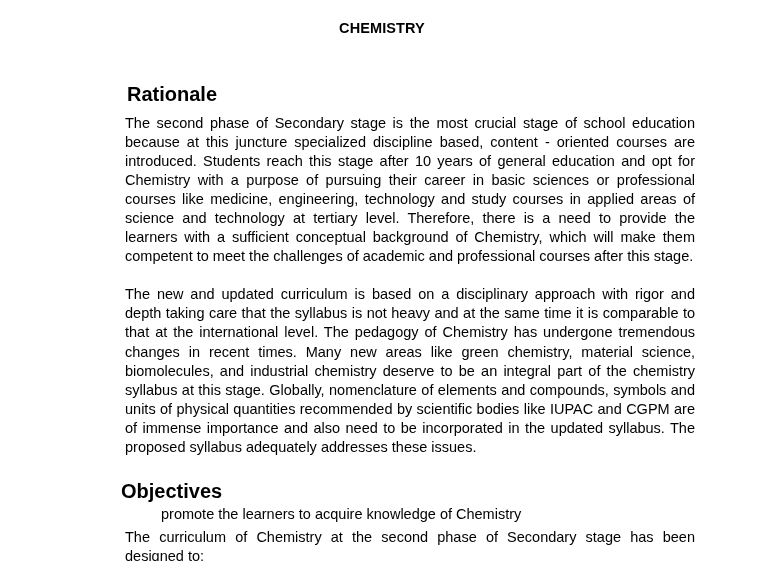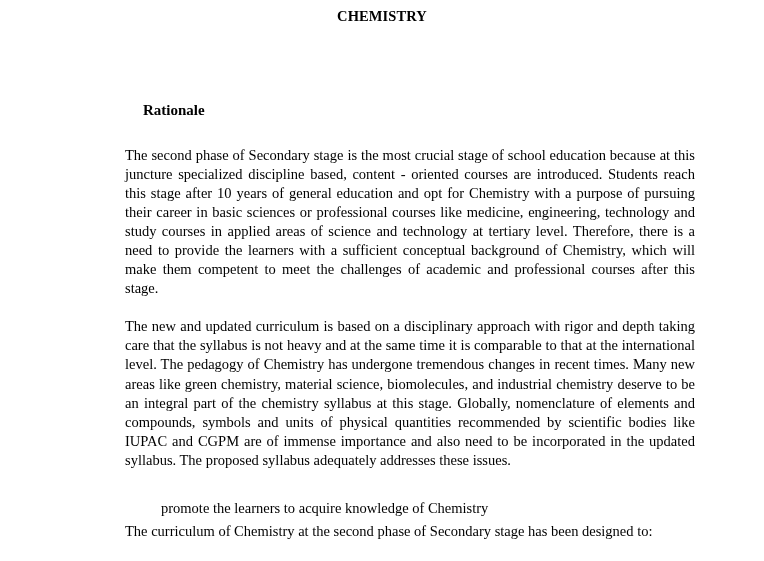--- a/index.html
+++ b/index.html
@@ -14,22 +14,21 @@
     font-family: "Liberation Sans", sans-serif;
     color: #000000;
     -webkit-font-smoothing: antialiased;
   }
 
   .page {
     position: relative;
     width: 764px;
     height: 452px;
     box-sizing: border-box;
-    padding: 0;
-    font-family: Liberation Serif, serif;
+    padding: 12px;
   }
 
   
   .title-block {
     padding-top: 7px;
     text-align: center;
   }
   .title-line {
     font-size: 14.5px;
     font-weight: bold;
@@ -40,24 +39,24 @@
 
   
   .content {
     position: absolute;
     left: 121px;
     top: 0;
     width: 578px;
   }
 
   .section-heading {
-    font-size: 15px;
+    font-size: 20px;
     font-weight: bold;
     line-height: 19px;
-    margin: 16px;
+    margin: 0;
   }
   .section-heading.indented {
     padding-left: 6px;
   }
 
   p.para {
     font-size: 14.5px;
     line-height: 19.05px;
     margin: 4px;
     text-align: justify;
@@ -93,20 +92,21 @@
     <div class="gap-after-heading"></div>
 
     <p class="para">The second phase of Secondary stage is the most crucial stage of school education because at this juncture specialized discipline based, content - oriented courses are introduced. Students reach this stage after 10 years of general education and opt for Chemistry with a purpose of pursuing their career in basic sciences or professional courses like medicine, engineering, technology and study courses in applied areas of science and technology at tertiary level. Therefore, there is a need to provide the learners with a sufficient conceptual background of Chemistry, which will make them competent to meet the challenges of academic and professional courses after this stage.</p>
 
     <div class="para-gap"></div>
 
     <p class="para last-line-flat">The new and updated curriculum is based on a disciplinary approach with rigor and depth taking care that the syllabus is not heavy and at the same time it is comparable to that at the international level. The pedagogy of Chemistry has undergone tremendous changes in recent times. Many new areas like green chemistry, material science, biomolecules, and industrial chemistry deserve to be an integral part of the chemistry syllabus at this stage. Globally, nomenclature of elements and compounds, symbols and units of physical quantities recommended by scientific bodies like IUPAC and CGPM are of immense importance and also need to be incorporated in the updated syllabus. The proposed syllabus adequately addresses these issues.</p>
 
     <div class="gap-before-objectives"></div>
 
+    <div class="section-heading">Objectives</div>
 
     <p class="para last-line-flat" style="padding-left:36px;">promote the learners to acquire knowledge of Chemistry</p>
 
     <p class="para last-line-flat">The curriculum of Chemistry at the second phase of Secondary stage has been designed to:</p>
 
   </div>
 
 </div>
 
 </body></html>

